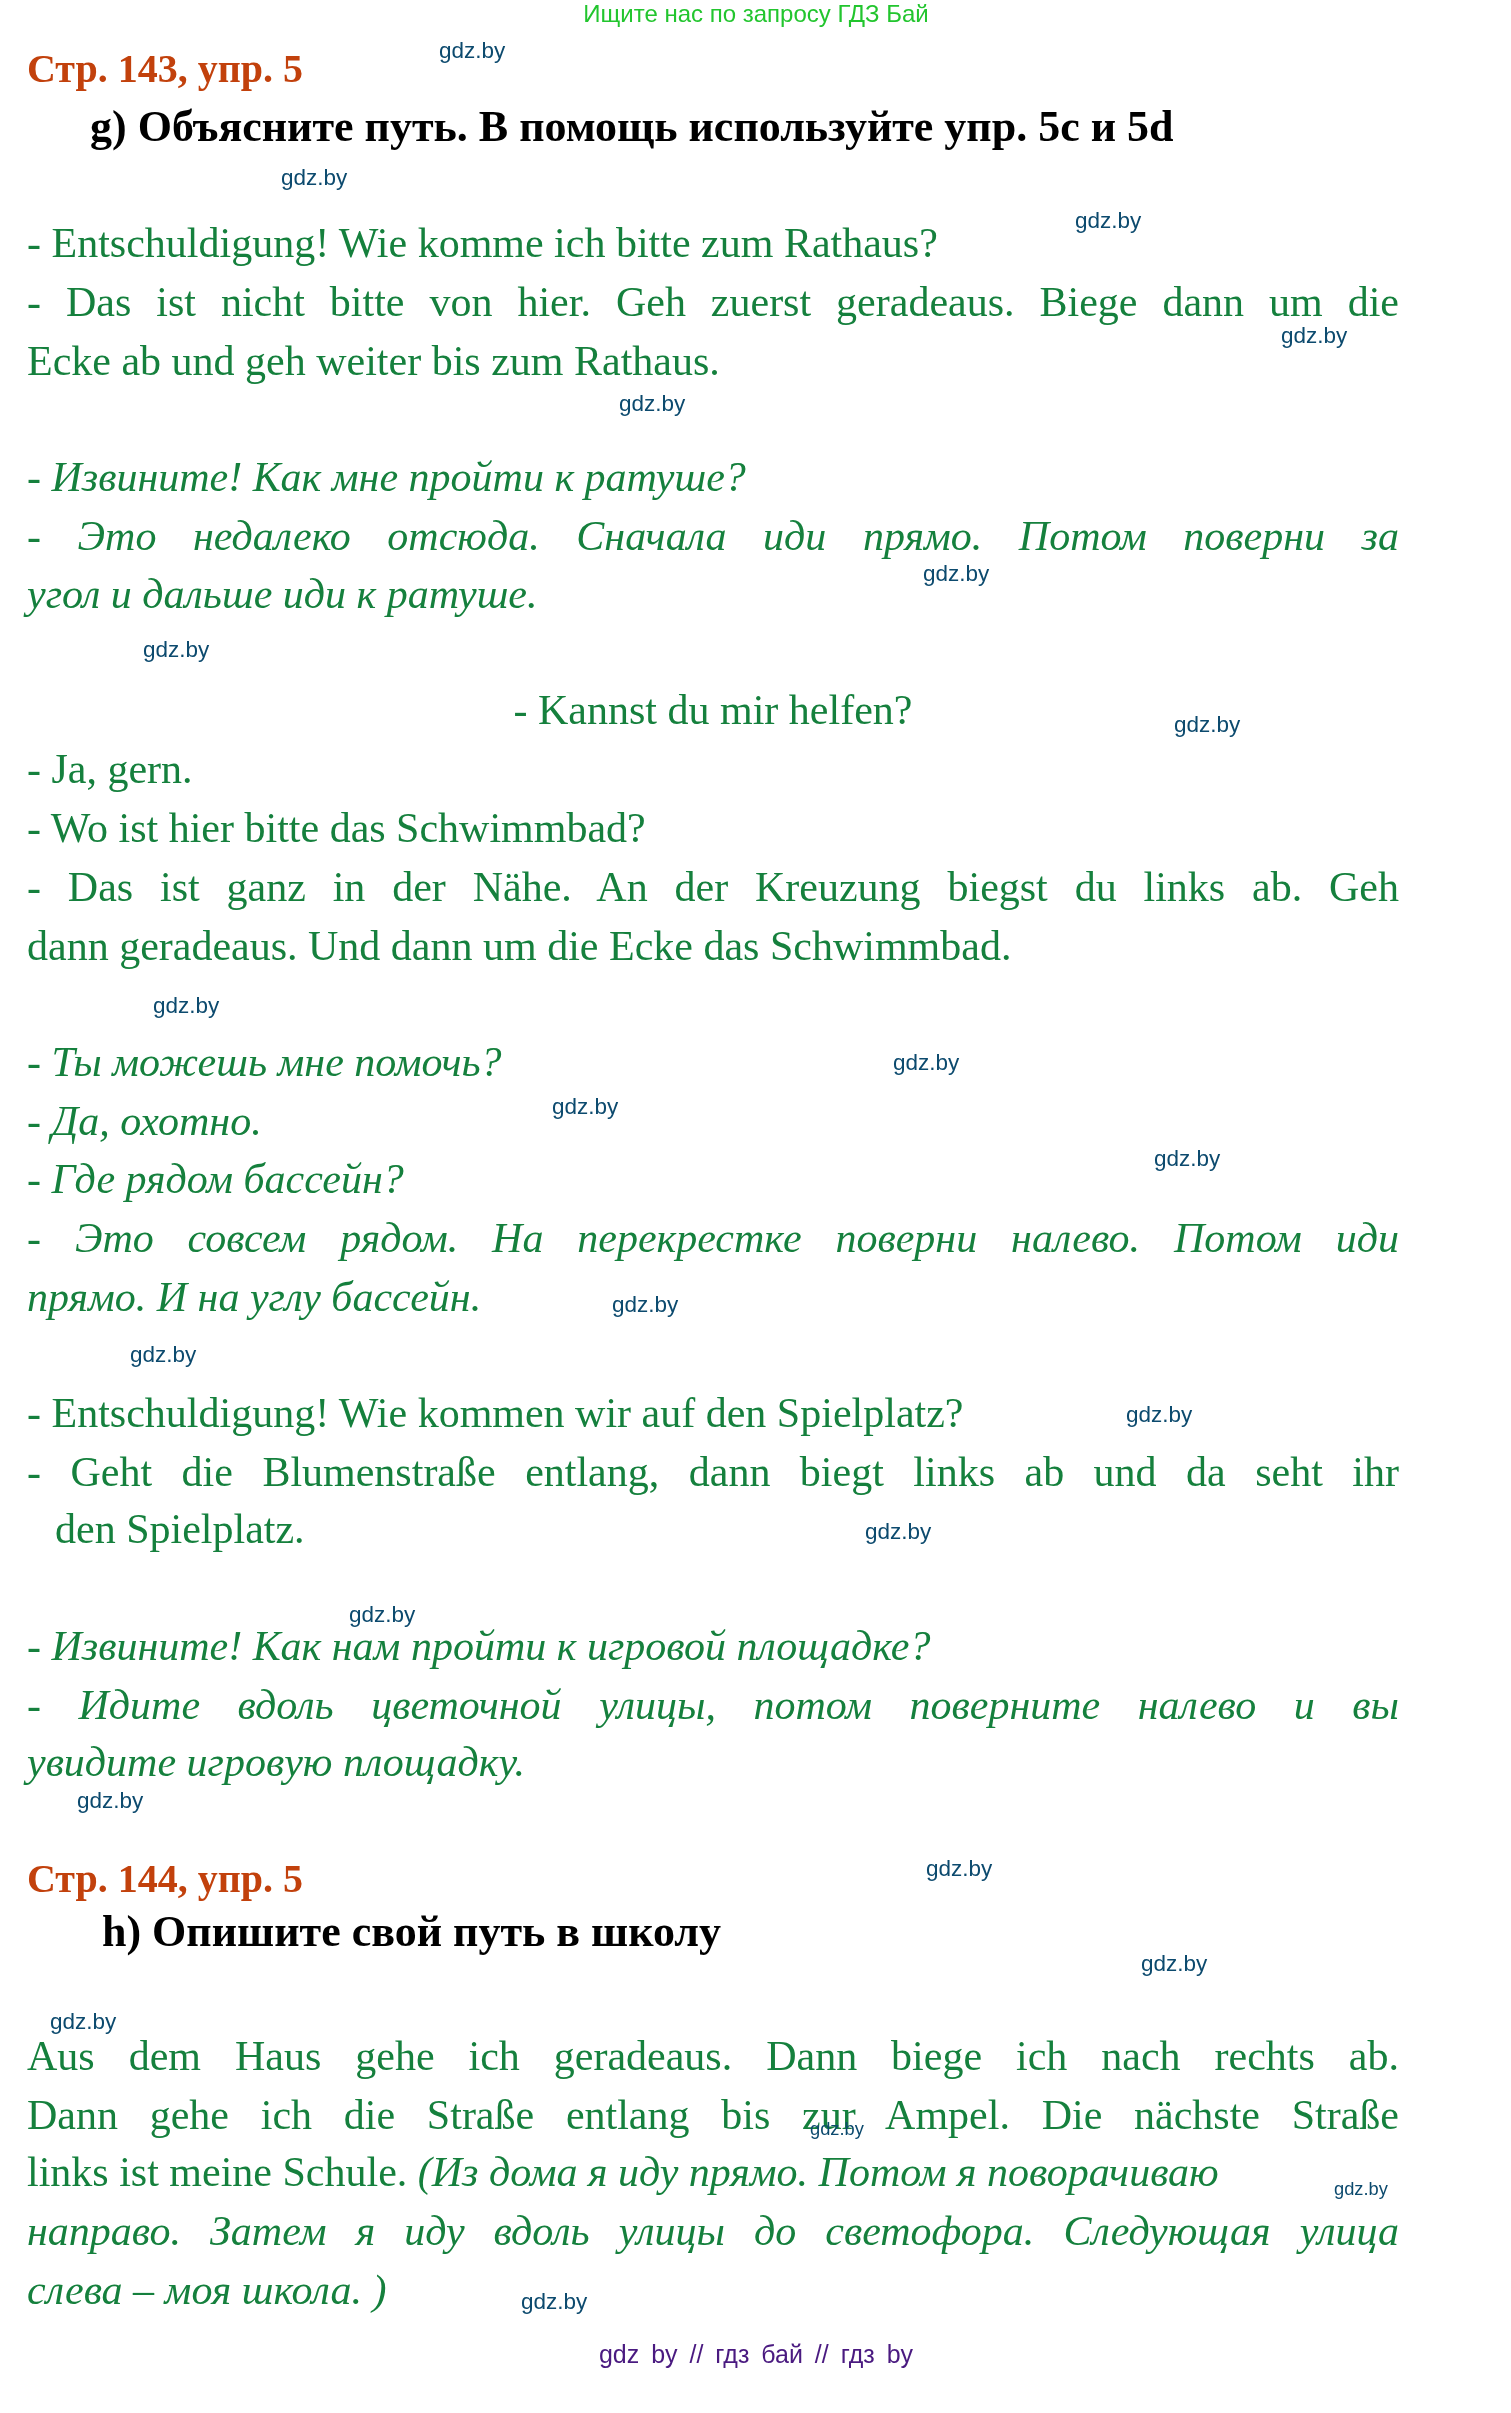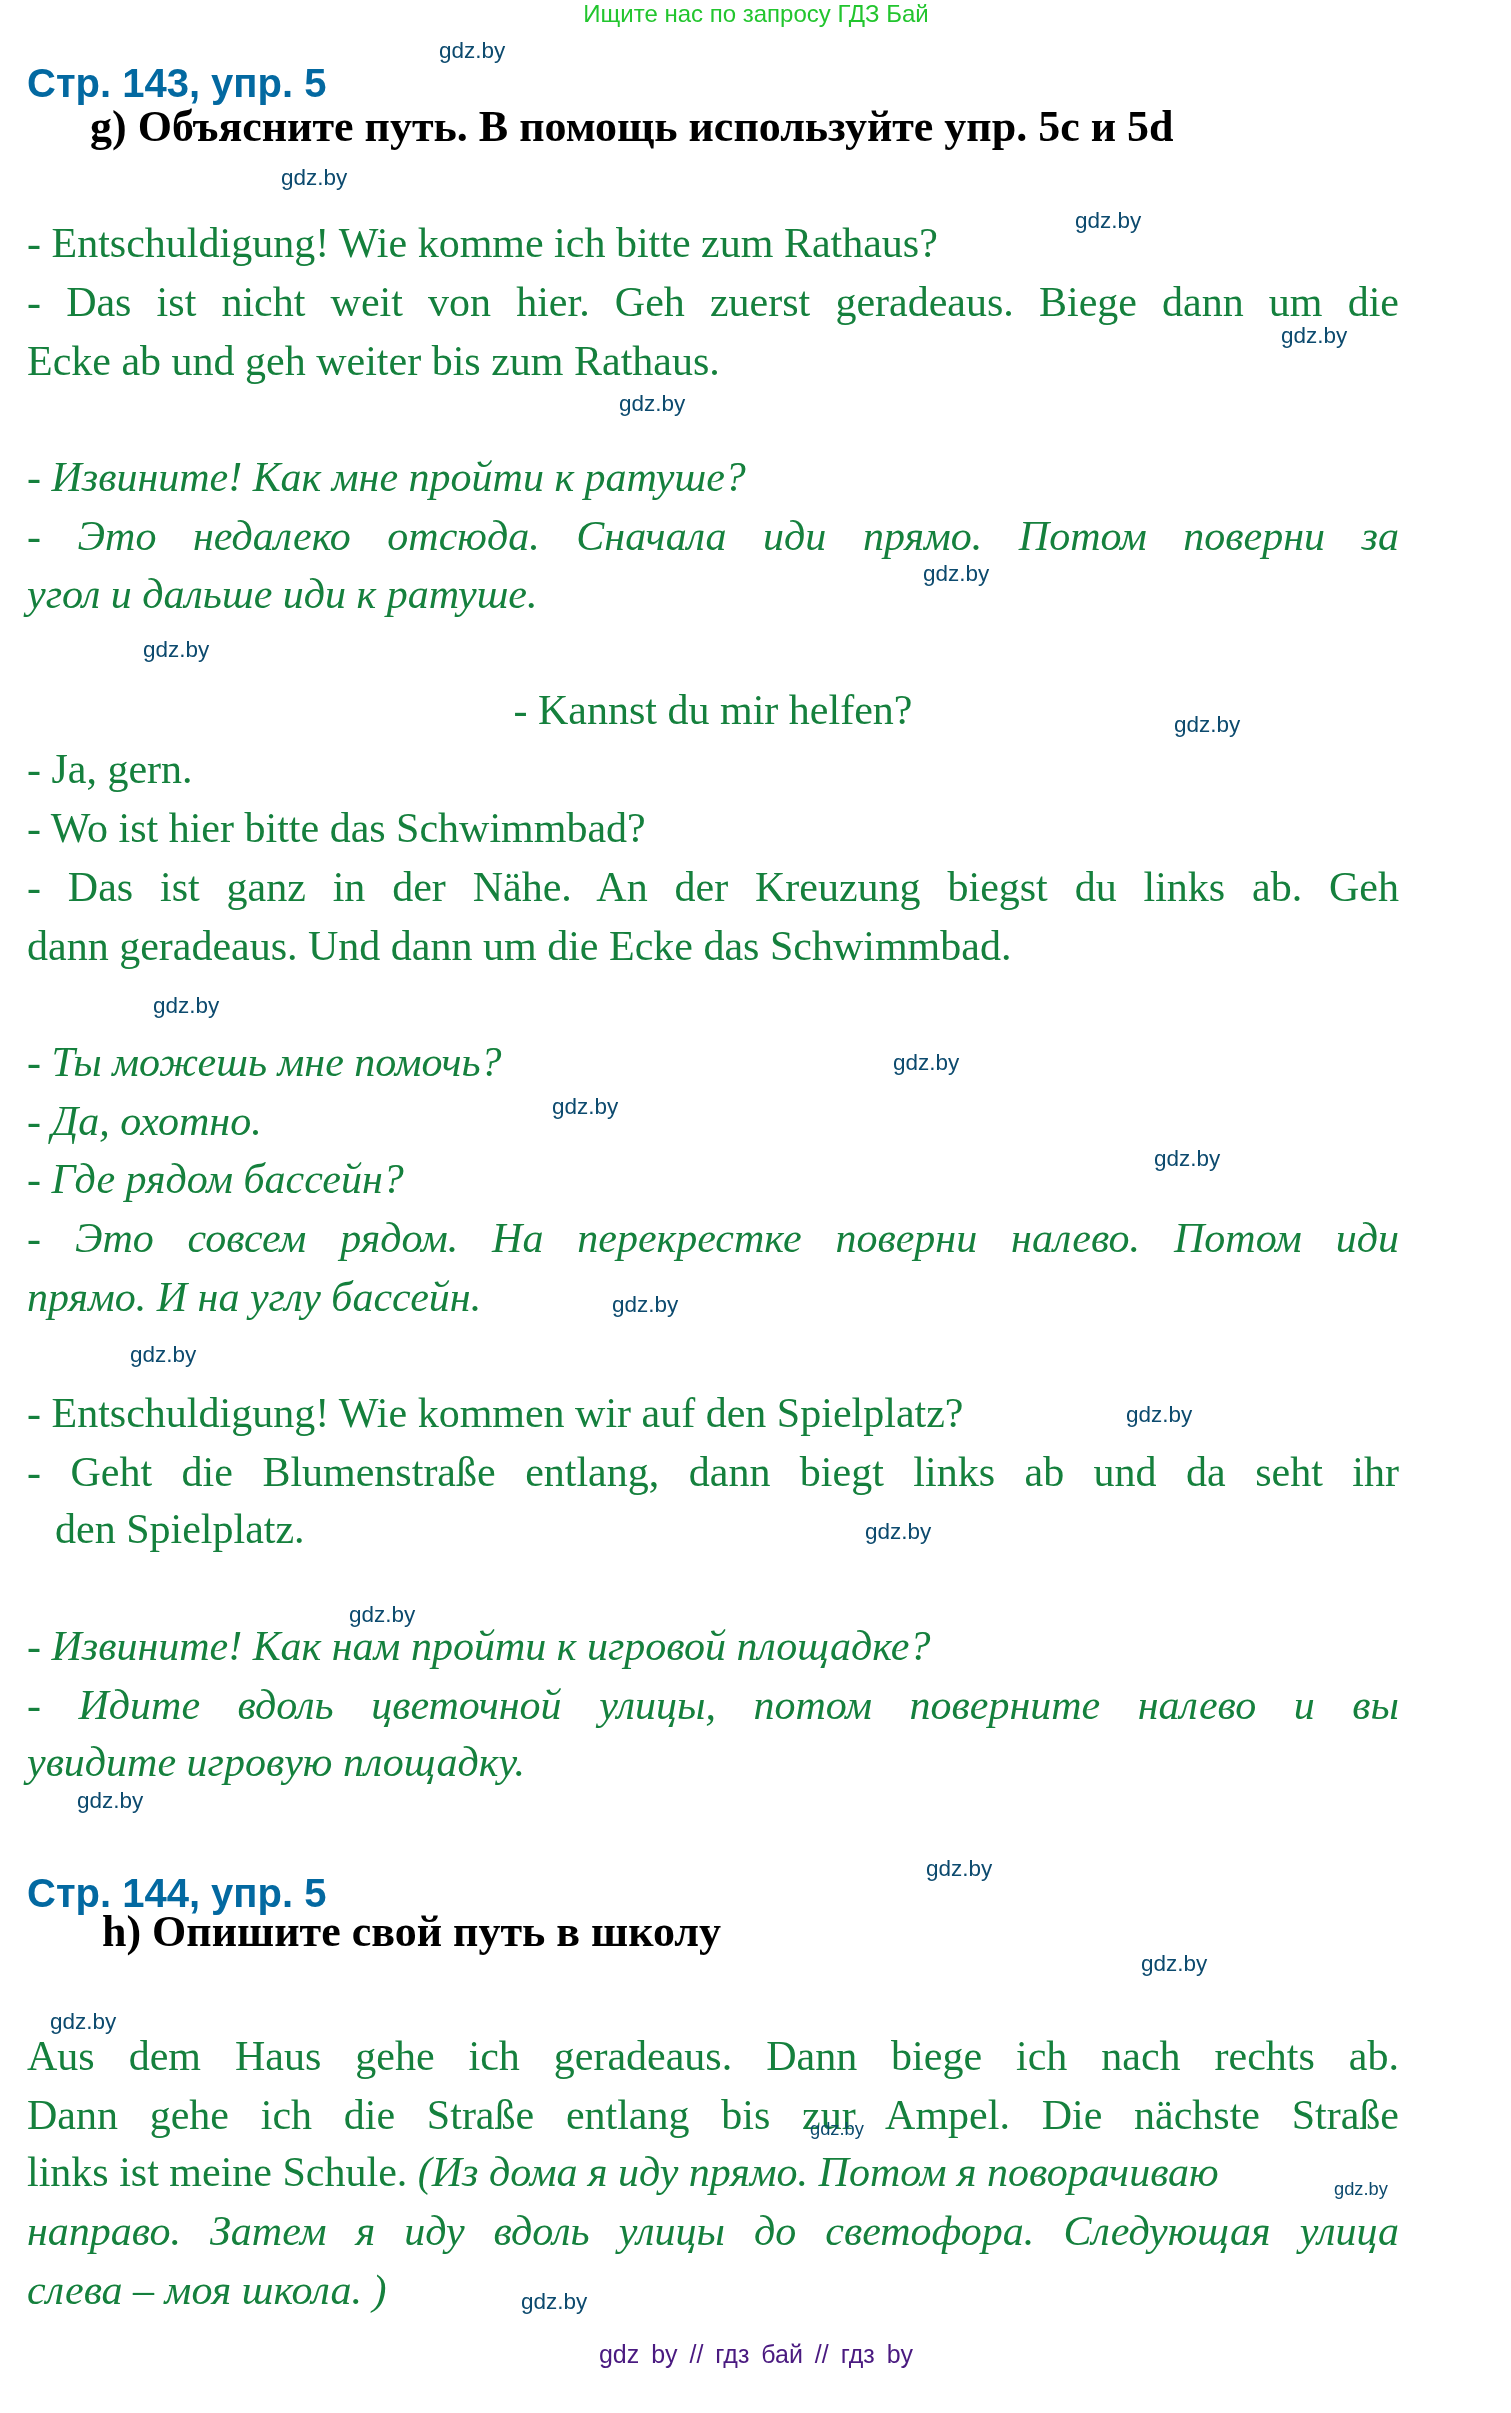--- a/index.html
+++ b/index.html
@@ -1,37 +1,37 @@
 <!DOCTYPE html>
 <html style="font-size:13.3px"><head>
 <meta charset="utf-8">
 <style>
   html, body { margin: 0; padding: 0; background: #ffffff; }
   body { width: 1512px; height: 2413px; position: relative; overflow: hidden; }
   .abs { position: absolute; white-space: nowrap; }
   .banner { left: 0; width: 1512px; text-align: center; top: 0; font-family: "Liberation Sans", sans-serif; font-size: 24px; color: #22c52e; line-height: 28px; }
   .footer { left: 0; width: 1512px; text-align: center; top: 2339px; font-family: "Liberation Sans", sans-serif; font-size: 25px; color: #4a1a80; line-height: 30px; word-spacing: 5px; }
-  .h1 { font-family: Liberation Sans, sans-serif; font-weight: bold; font-size: 40px; color: #0369a1; line-height: 47px; margin-top: 15px; }
+  .h1 { font-family: Liberation Serif, serif; font-weight: bold; font-size: 40px; color: #c2410c; line-height: 47px; }
   .h2 { font-family: "Liberation Serif", serif; font-weight: bold; font-size: 44px; color: #000; line-height: 47px; }
   .line { left: 27px; width: 1372px; font-family: "Liberation Serif", serif; font-size: 42px; color: #15803d; line-height: 50px; }
   .line.it { font-style: italic; }
   .just { text-align: justify; text-align-last: justify; }
   .wm { font-family: "Liberation Sans", sans-serif; font-size: 22.5px; color: #0c4a6e; line-height: 25px; }
   .wm.sm { font-size: 18.3px; }
 </style>
 </head>
 <body>
 
 <div class="abs banner">Ищите нас по запросу ГДЗ Бай</div>
 
 <div class="abs h1" style="left:27px; top:45px;">Стр. 143, упр. 5</div>
 <div class="abs h2" style="left:90px; top:103px;">g) Объясните путь. В помощь используйте упр. 5c и 5d</div>
 
 <div class="abs line" style="top:218px;">- Entschuldigung! Wie komme ich bitte zum Rathaus?</div>
-<div class="abs line just" style="top:277px;">- Das ist nicht weit von hier. Geh zuerst geradeaus. Biege dann um die</div>
+<div class="abs line just" style="top:277px;">- Das ist nicht bitte von hier. Geh zuerst geradeaus. Biege dann um die</div>
 <div class="abs line" style="top:336px;">Ecke ab und geh weiter bis zum Rathaus.</div>
 
 <div class="abs line it" style="top:452px;">- Извините! Как мне пройти к ратуше?</div>
 <div class="abs line it just" style="top:511px;">- Это недалеко отсюда. Сначала иди прямо. Потом поверни за</div>
 <div class="abs line it" style="top:569px;">угол и дальше иди к ратуше.</div>
 
 <div class="abs line" style="top:685px;text-align:center;">- Kannst du mir helfen?</div>
 <div class="abs line" style="top:744px;">- Ja, gern.</div>
 <div class="abs line" style="top:803px;">- Wo ist hier bitte das Schwimmbad?</div>
 <div class="abs line just" style="top:862px;">- Das ist ganz in der Nähe. An der Kreuzung biegst du links ab. Geh</div>

